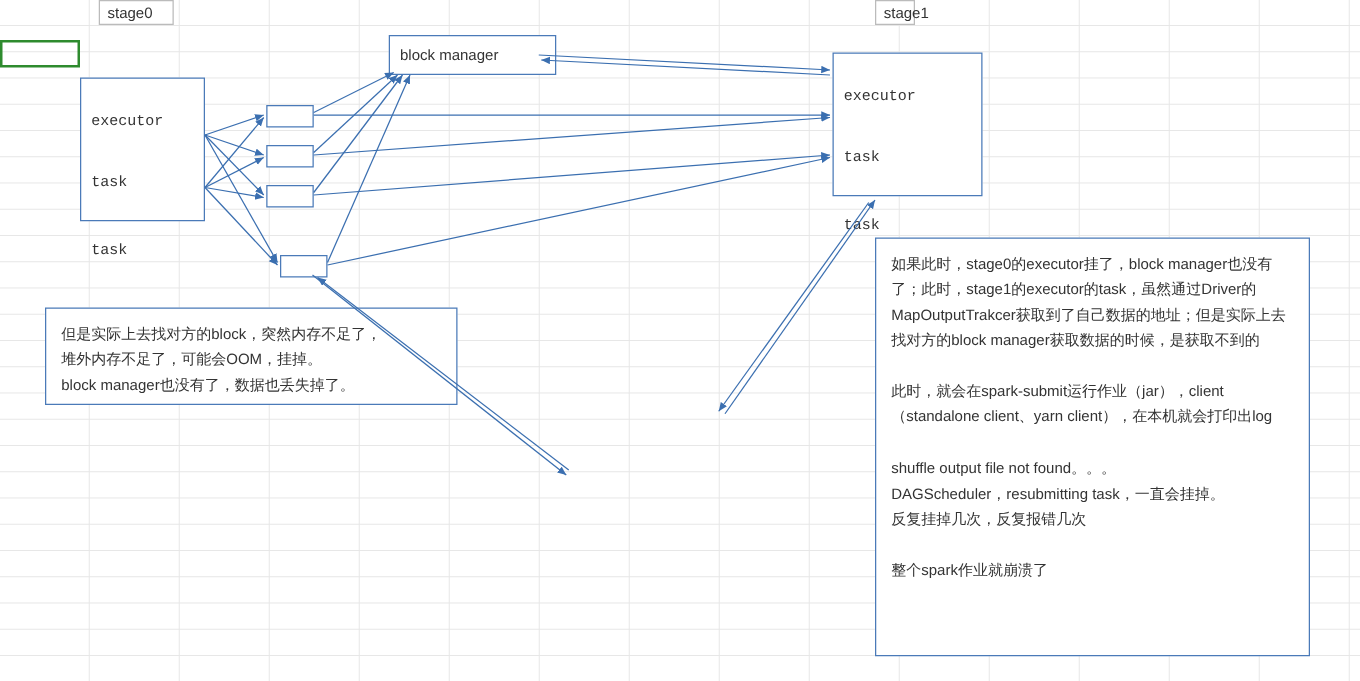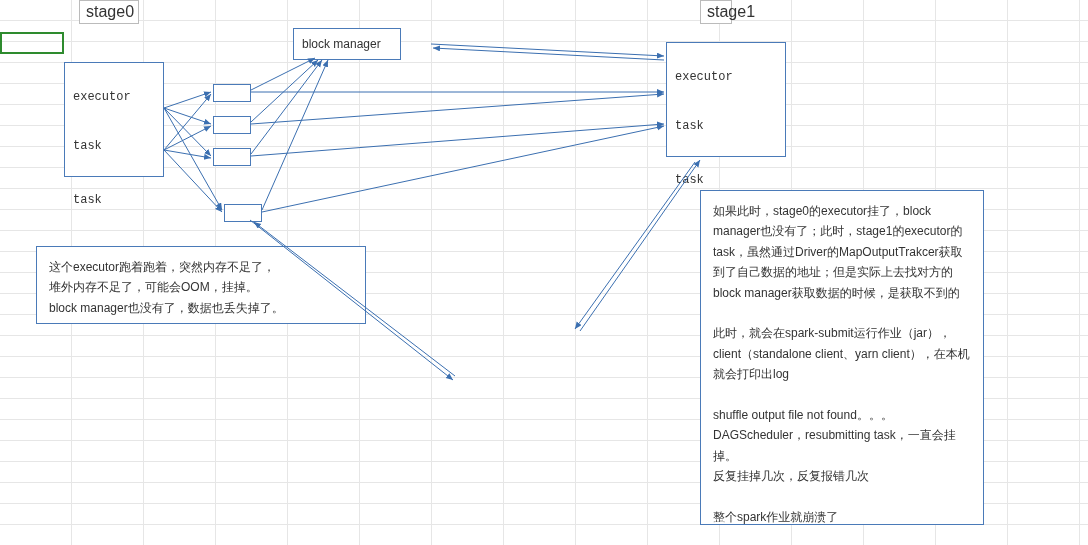--- a/index.html
+++ b/index.html
@@ -42,21 +42,21 @@
     height: 18px;
     background: #fff;
     border: 1px solid #4a7ab8;
     box-sizing: border-box;
   }
   .label {
     position: absolute;
     background: #fff;
     border: 1px solid #bbb;
     padding: 2px 6px;
-    font-size: 16px;
+    font-size: 12px;
     box-sizing: border-box;
   }
   .note {
     position: absolute;
     background: #fff;
     border: 1px solid #4a7ab8;
     padding: 10px 12px;
     line-height: 1.7;
     font-size: 12px;
     box-sizing: border-box;
@@ -81,41 +81,41 @@
 
   <div class="label" style="left:79px; top:0px; width:60px;">stage0</div>
   <div class="label" style="left:700px; top:0px; width:32px;">stage1</div>
 
   <div class="box multiline" style="left:64px; top:62px; width:100px; height:115px;">
     <div style="margin-bottom:10px;">executor</div>
     <div style="margin-bottom:16px;">task</div>
     <div>task</div>
   </div>
 
-  <div class="box" style="left:293px; top:28px; width:108px; height:32px;">
+  <div class="box" style="left:311px; top:28px; width:134px; height:32px;">
     <span>block manager</span>
   </div>
 
   <div class="smallbox" style="left:213px; top:84px;"></div>
   <div class="smallbox" style="left:213px; top:116px;"></div>
   <div class="smallbox" style="left:213px; top:148px;"></div>
   <div class="smallbox" style="left:224px; top:204px;"></div>
 
   <div class="box multiline" style="left:666px; top:42px; width:120px; height:115px;">
     <div style="margin-bottom:10px;">executor</div>
     <div style="margin-bottom:16px;">task</div>
     <div>task</div>
   </div>
 
 
-  <div class="note" style="left:36px; top:246px; width:330px; height:78px;">这个executor跑着跑着，突然内存不足了，
+  <div class="note" style="left:36px; top:246px; width:330px; height:78px;">但是实际上去找对方的block，突然内存不足了，
 堆外内存不足了，可能会OOM，挂掉。
 block manager也没有了，数据也丢失掉了。</div>
 
-  <div class="note" style="left:700px; top:190px; width:284px; height:335px;">如果此时，stage0的executor挂了，block manager也没有了；此时，stage1的executor的task，虽然通过Driver的MapOutputTrakcer获取到了自己数据的地址；但是实际上去找对方的block manager获取数据的时候，是获取不到的
+  <div class="note" style="left:700px; top:190px; width:348px; height:335px;">如果此时，stage0的executor挂了，block manager也没有了；此时，stage1的executor的task，虽然通过Driver的MapOutputTrakcer获取到了自己数据的地址；但是实际上去找对方的block manager获取数据的时候，是获取不到的
 
 此时，就会在spark-submit运行作业（jar），client（standalone client、yarn client），在本机就会打印出log
 
 shuffle output file not found。。。
 DAGScheduler，resubmitting task，一直会挂掉。
 反复挂掉几次，反复报错几次
 
 整个spark作业就崩溃了</div>
 
   <svg class="arrows">

